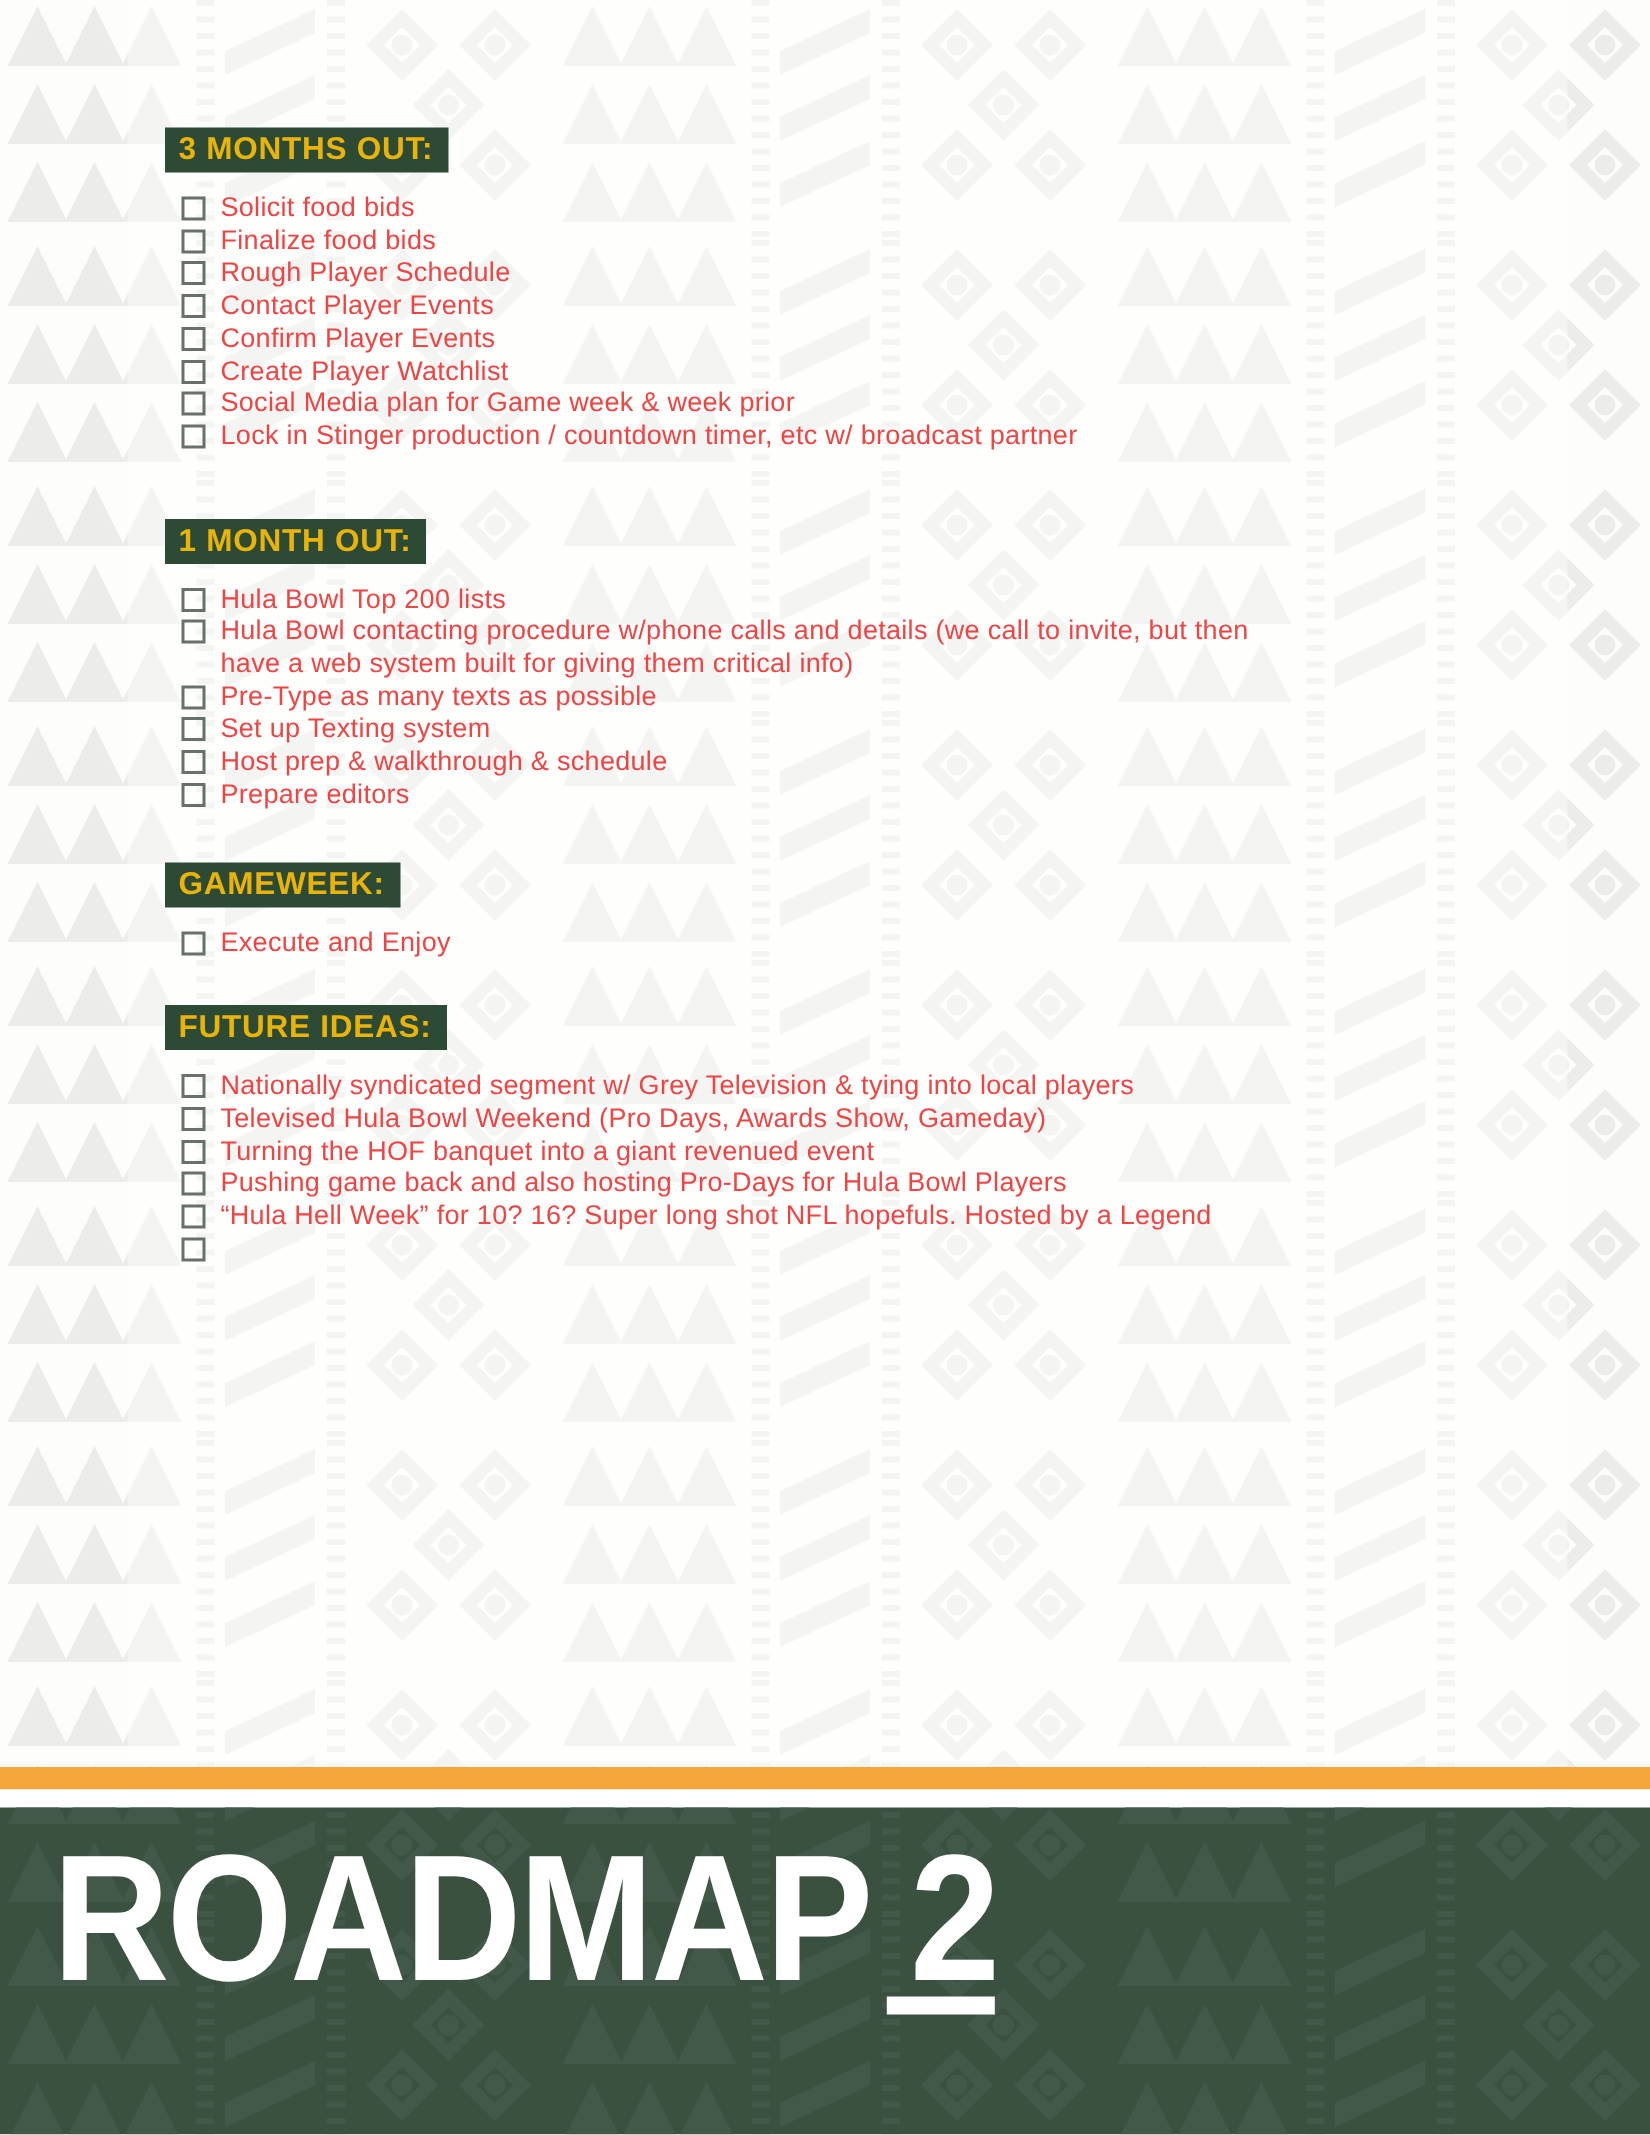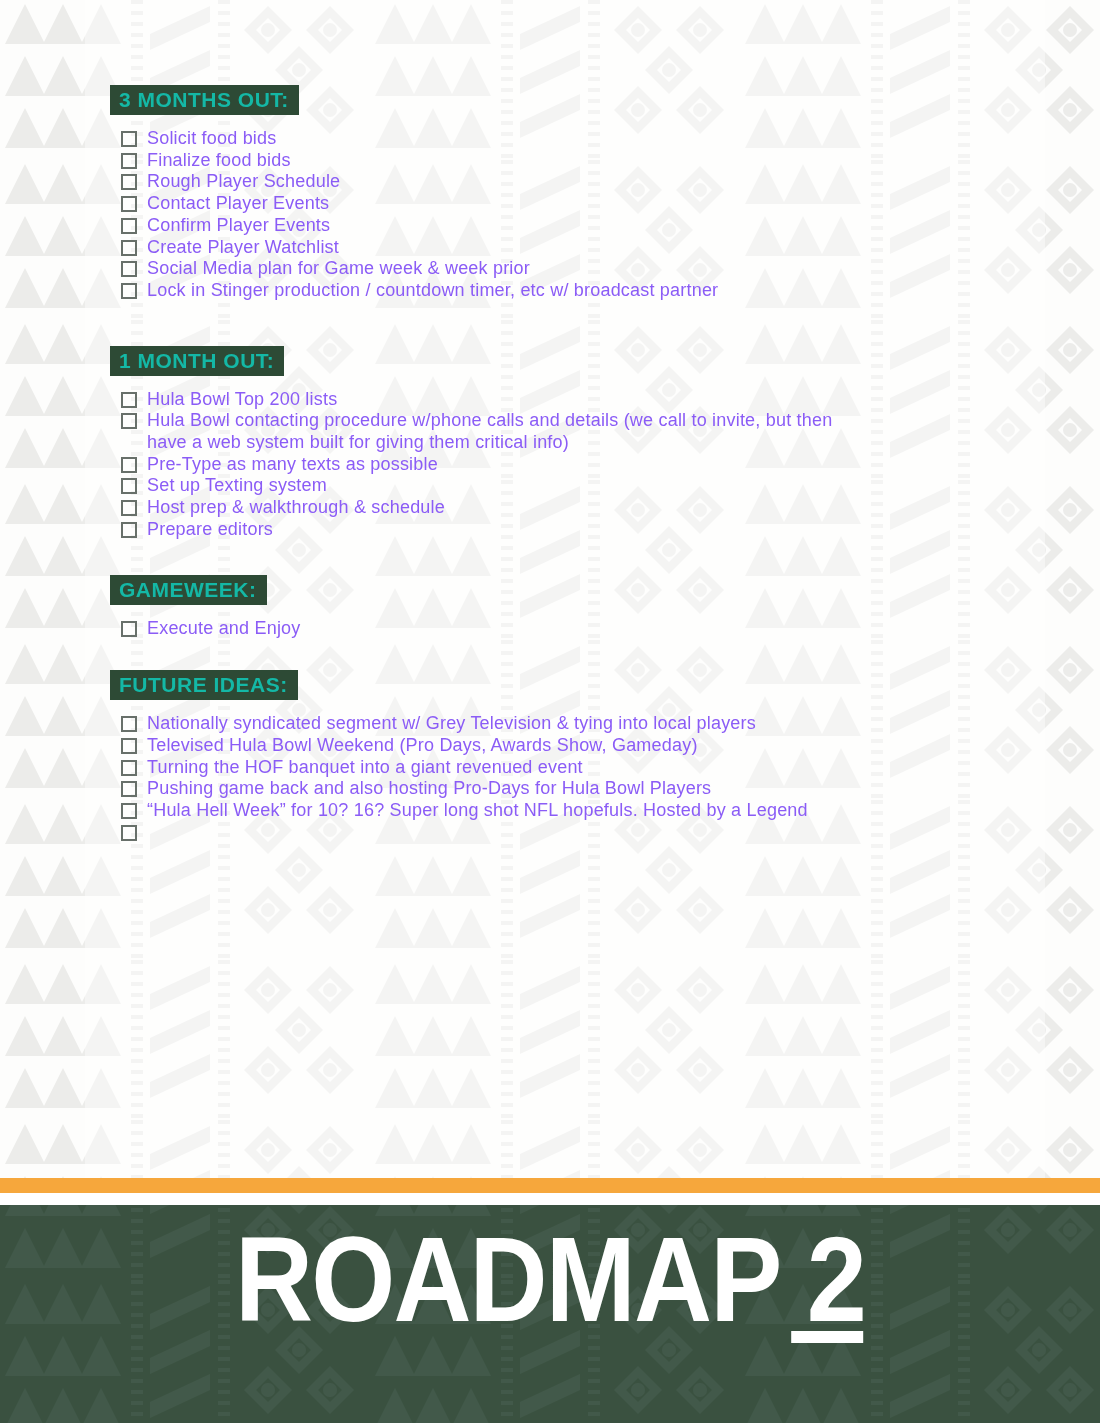--- a/index.html
+++ b/index.html
@@ -13,51 +13,51 @@
   .bg{position:absolute;top:0;left:0;z-index:0;display:block;}
   
   .content{position:absolute;left:110px;top:85px;width:758px;z-index:2;}
   .section{display:block;}
   .section:nth-of-type(2){margin-top:44px;}
   .section:nth-of-type(3){margin-top:34px;}
   .section:nth-of-type(4){margin-top:31px;}
   .badge{
     display:inline-block;
     background:#2d4a35;
-    color:#14b8a6;
+    color:#eab308;
     font-weight:bold;
     font-size:21px;
     line-height:19px;
     padding:5px 10px 6px 9px;
     letter-spacing:0.5px;
     transform-origin:left center;
   }
   .items{margin-top:13px;}
   .item{
     display:flex;
     align-items:flex-start;
     margin-left:11px;
-    color:#8b5cf6;
+    color:#ef4444;
     font-size:18px;
     line-height:21.7px;
     letter-spacing:0.2px;
   }
   .checkbox{
     flex:none;
     width:12px;height:12px;
     border:2px solid #68706a;
     background:transparent;
     margin:3px 10px 0 0;
   }
   .item-text{display:block;}
   
   .banner-title{
     position:absolute;left:0;top:1205px;
     width:1100px;height:218px;
-    display:flex;justify-content:center;align-items:flex-start;
+    display:flex;justify-content:flex-start;align-items:flex-start;
     z-index:2;
   }
   .title{
     margin:14px 0 0 0;
     position:relative;
     color:#ffffff;
     font-weight:bold;
     font-size:120px;
     line-height:1;
     letter-spacing:-2px;

